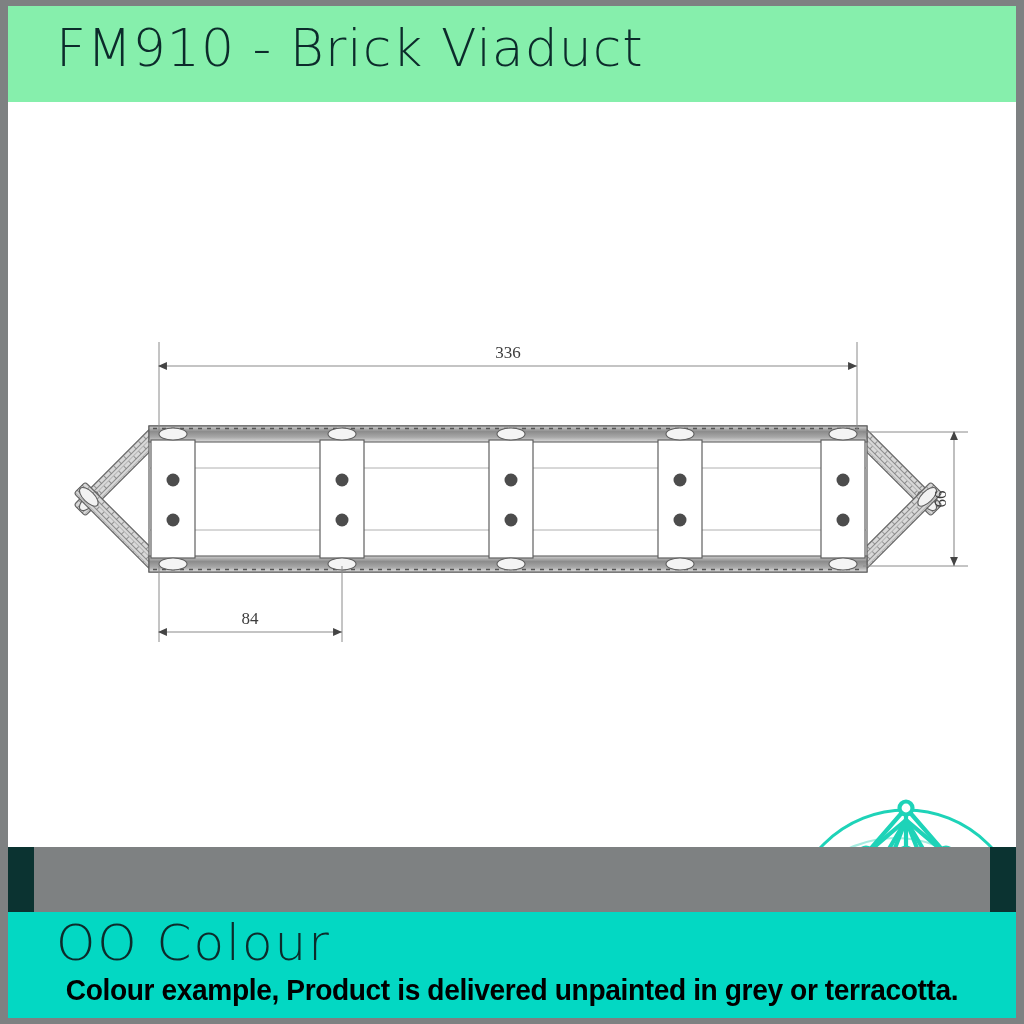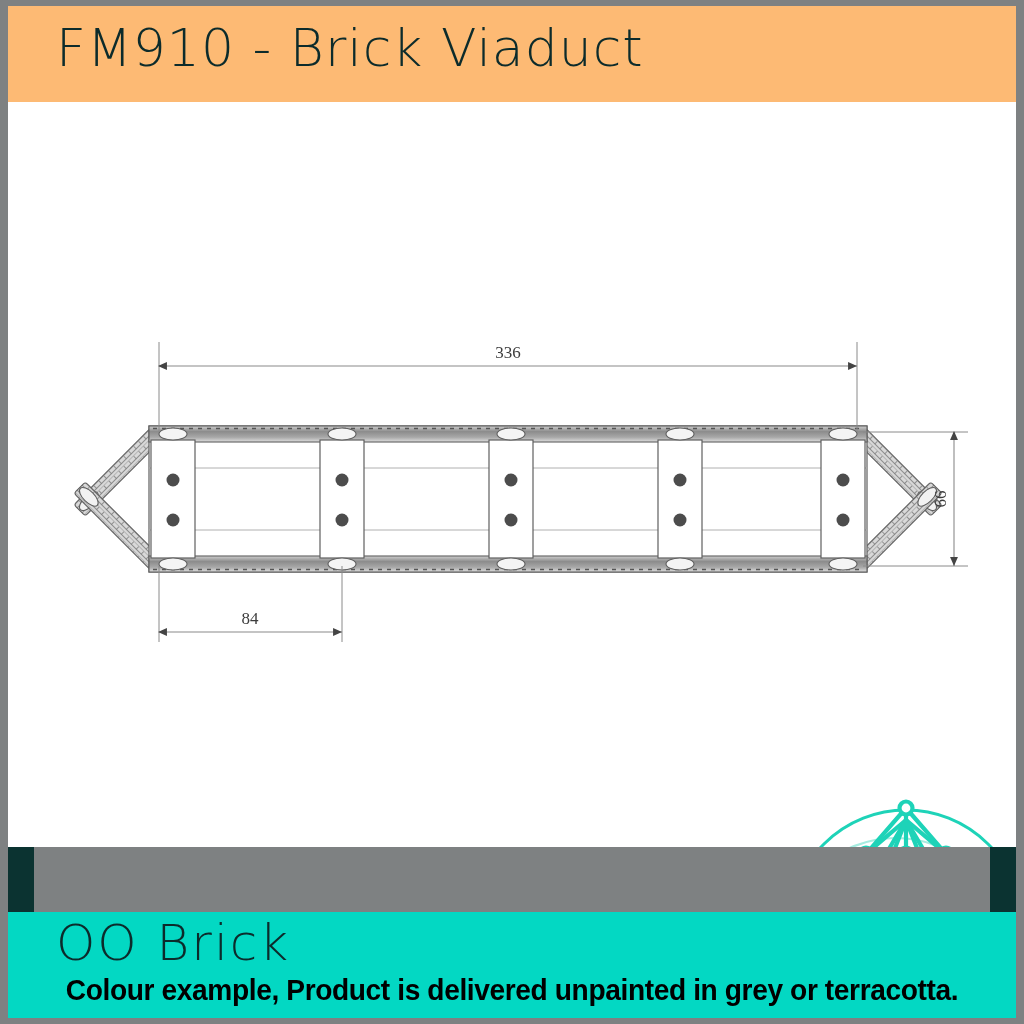--- a/index.html
+++ b/index.html
@@ -22,21 +22,21 @@
     box-sizing: border-box;
   }
 
   
   #header-band {
     position: absolute;
     left: 8px;
     top: 6px;
     width: 1008px;
     height: 96px;
-    background: #fdba74;
+    background: #86efac;
   }
   #page-title {
     position: absolute;
     left: 48px;
     top: 12px;
     font-family: "DejaVu Sans", sans-serif;
     font-size: 52px;
     font-weight: 300;
     letter-spacing: 1px;
     color: #0c2b2b;
@@ -316,17 +316,17 @@
       <circle cx="258" cy="186" r="3.2" fill="#1ed3b8" opacity="0.8"></circle>
 
       <text font-family="'Liberation Sans', sans-serif" font-size="17" letter-spacing="4" fill="#b6efe4">
         <textPath href="#arcPath" startOffset="50%" text-anchor="middle">PRINT . BUILD . PAINT . REPEAT</textPath>
       </text>
     </svg>
 
   </div>
 
   <div id="footer-band">
-    <div id="scale-label">OO  Brick</div>
+    <div id="scale-label">OO  Colour</div>
     <div id="disclaimer">Colour example, Product is delivered unpainted in grey or terracotta.</div>
   </div>
 
 </div>
 
 </body></html>

